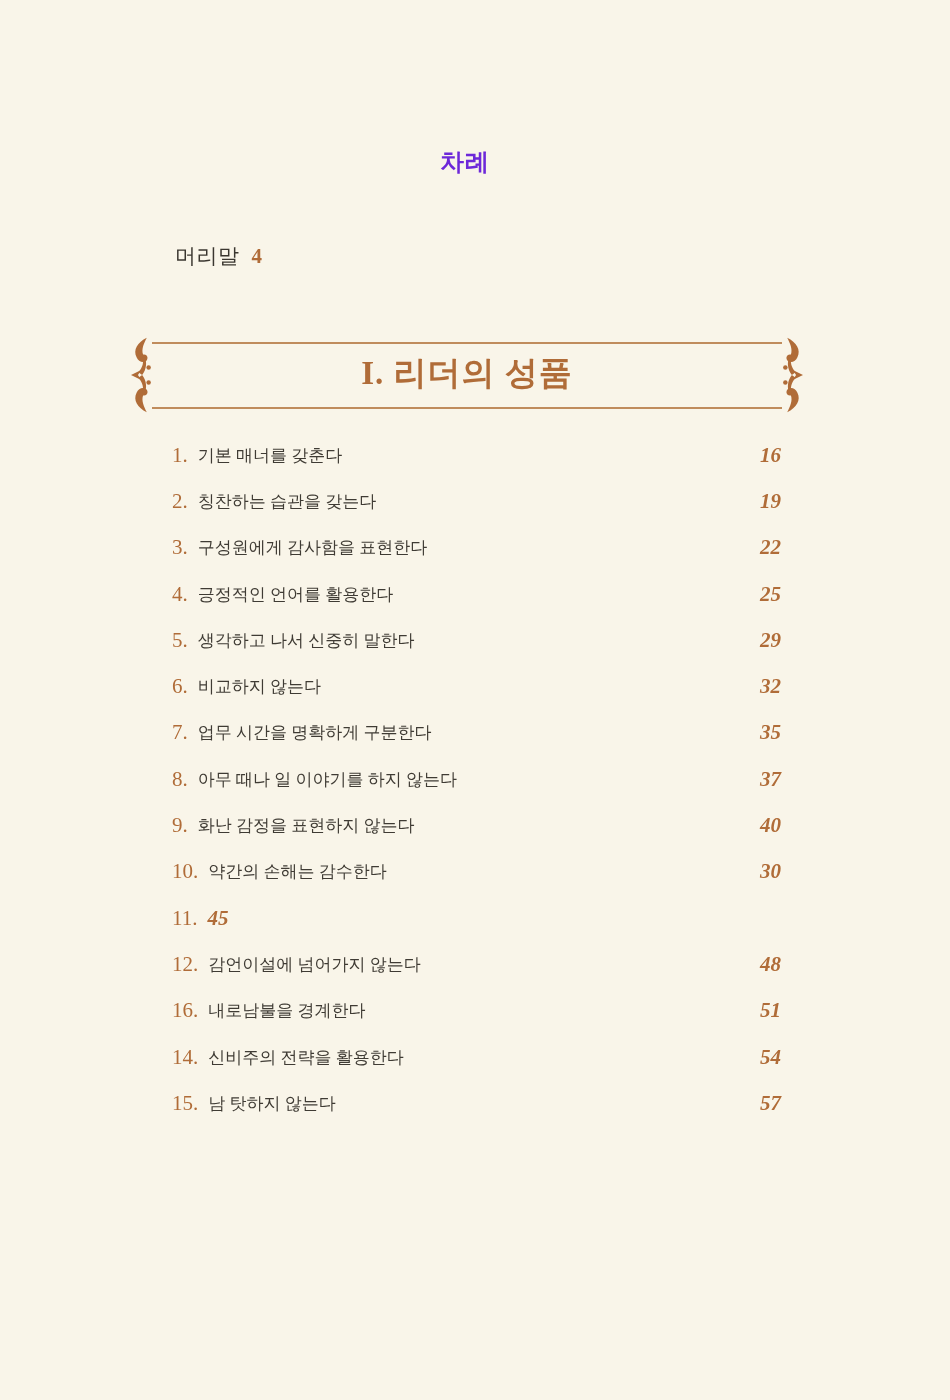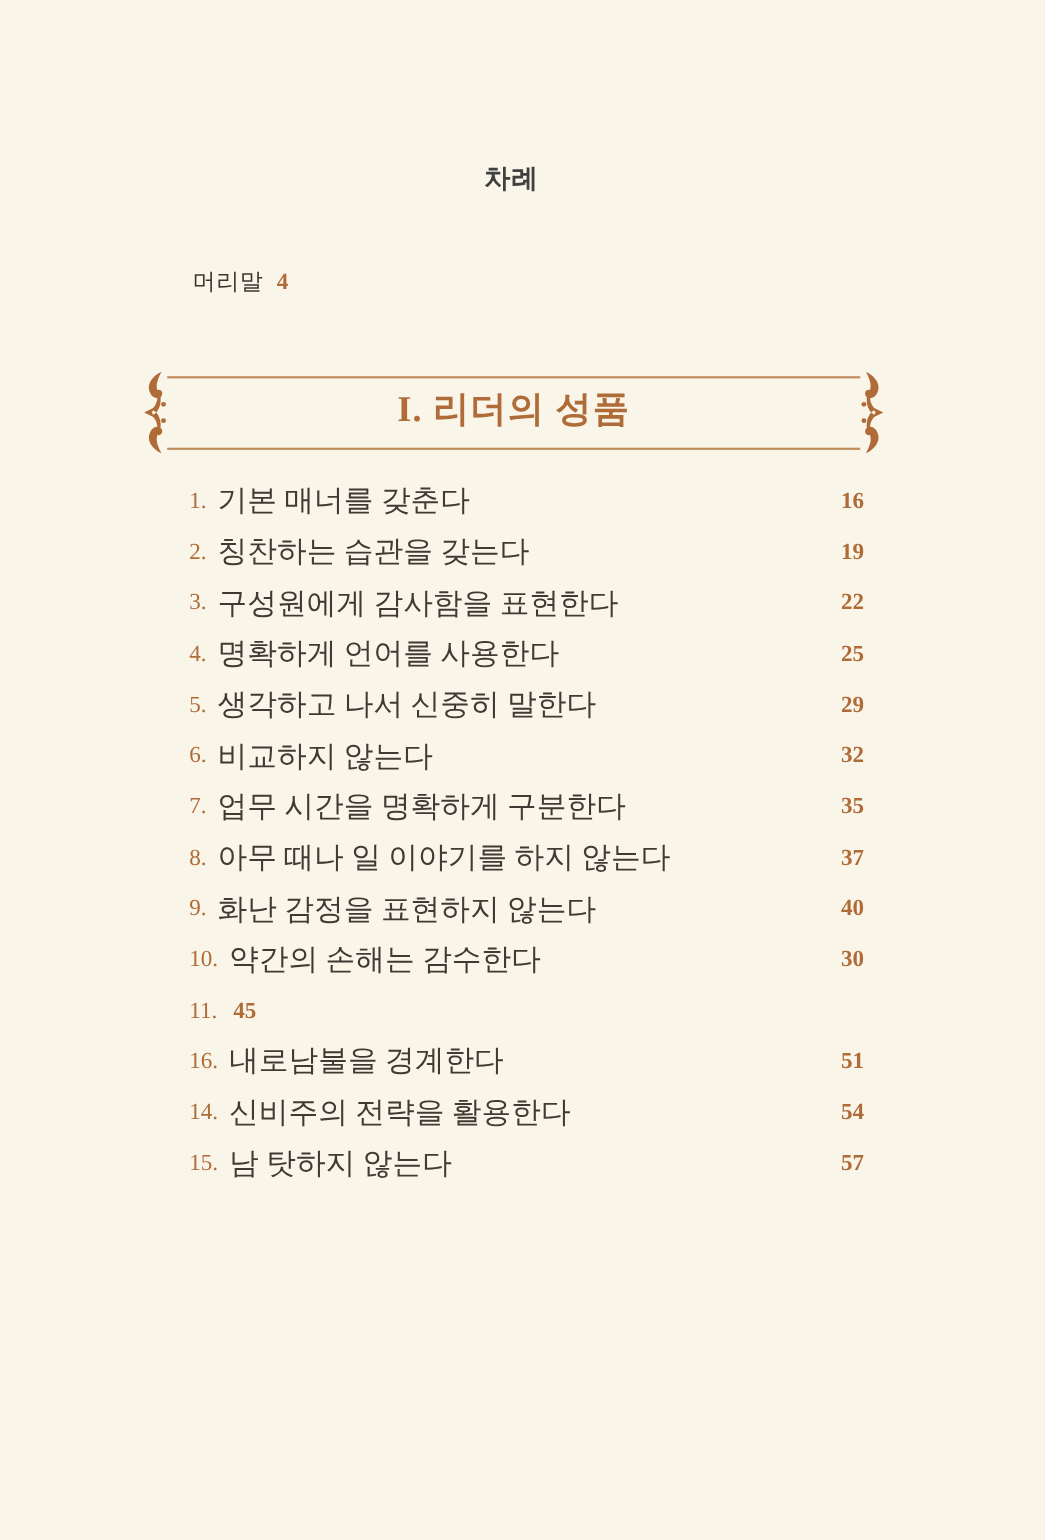--- a/index.html
+++ b/index.html
@@ -13,21 +13,21 @@
   body{
     width:950px;height:1400px;position:relative;
     font-family:"Liberation Serif","DejaVu Serif",serif;
     color:var(--ink);
     overflow:hidden;
   }
   .page-title{
     position:absolute;top:146px;left:0;width:930px;
     text-align:center;
     font-family:"Liberation Sans","DejaVu Sans",sans-serif;
-    font-weight:bold;font-size:24px;color:#404040;
+    font-weight:bold;font-size:24px;color:#6d28d9;
     letter-spacing:1px;
   }
   .preface{
     position:absolute;top:242px;left:175px;
     display:flex;align-items:baseline;gap:12px;justify-content:flex-end;
   }
   .preface .label{
     font-family:"Liberation Sans","DejaVu Sans",sans-serif;
     font-size:21px;color:#3a362f;letter-spacing:0.5px;
   }
@@ -55,26 +55,26 @@
     list-style:none;
   }
   .toc-row{
     height:46.3px;display:flex;align-items:center;
   }
   .toc-row .no{
     font-size:21px;color:var(--accent);margin-right:10px;
     flex:0 0 auto;
   }
   .toc-row .t{
-    font-size:27px;color:var(--ink);flex:1 1 auto;
+    font-size:17px;color:var(--ink);flex:1 1 auto;
     white-space:nowrap;overflow:hidden;
   }
   .toc-row .p{
     font-size:21px;font-weight:bold;color:var(--accent);
-    flex:0 0 auto;text-align:center;min-width:30px;
+    flex:0 0 auto;text-align:left;min-width:30px;font-style:italic;
   }
 </style>
 </head>
 <body>
 
 <div class="page-title">차례</div>
 
 <div class="preface">
   <span class="label">머리말</span>
   <span class="pg">4</span>
@@ -129,21 +129,21 @@
       <span class="t">칭찬하는 습관을 갖는다</span>
       <span class="p">19</span>
     </li>
     <li class="toc-row">
       <span class="no">3.</span>
       <span class="t">구성원에게 감사함을 표현한다</span>
       <span class="p">22</span>
     </li>
     <li class="toc-row">
       <span class="no">4.</span>
-      <span class="t">명확하게 언어를 사용한다</span>
+      <span class="t">긍정적인 언어를 활용한다</span>
       <span class="p">25</span>
     </li>
     <li class="toc-row">
       <span class="no">5.</span>
       <span class="t">생각하고 나서 신중히 말한다</span>
       <span class="p">29</span>
     </li>
     <li class="toc-row">
       <span class="no">6.</span>
       <span class="t">비교하지 않는다</span>
@@ -167,20 +167,25 @@
     <li class="toc-row">
       <span class="no">10.</span>
       <span class="t">약간의 손해는 감수한다</span>
       <span class="p">30</span>
     </li>
     <li class="toc-row">
       <span class="no">11.</span>
       <span class="p">45</span>
     </li>
     <li class="toc-row">
+      <span class="no">12.</span>
+      <span class="t">감언이설에 넘어가지 않는다</span>
+      <span class="p">48</span>
+    </li>
+    <li class="toc-row">
       <span class="no">16.</span>
       <span class="t">내로남불을 경계한다</span>
       <span class="p">51</span>
     </li>
     <li class="toc-row">
       <span class="no">14.</span>
       <span class="t">신비주의 전략을 활용한다</span>
       <span class="p">54</span>
     </li>
     <li class="toc-row">

